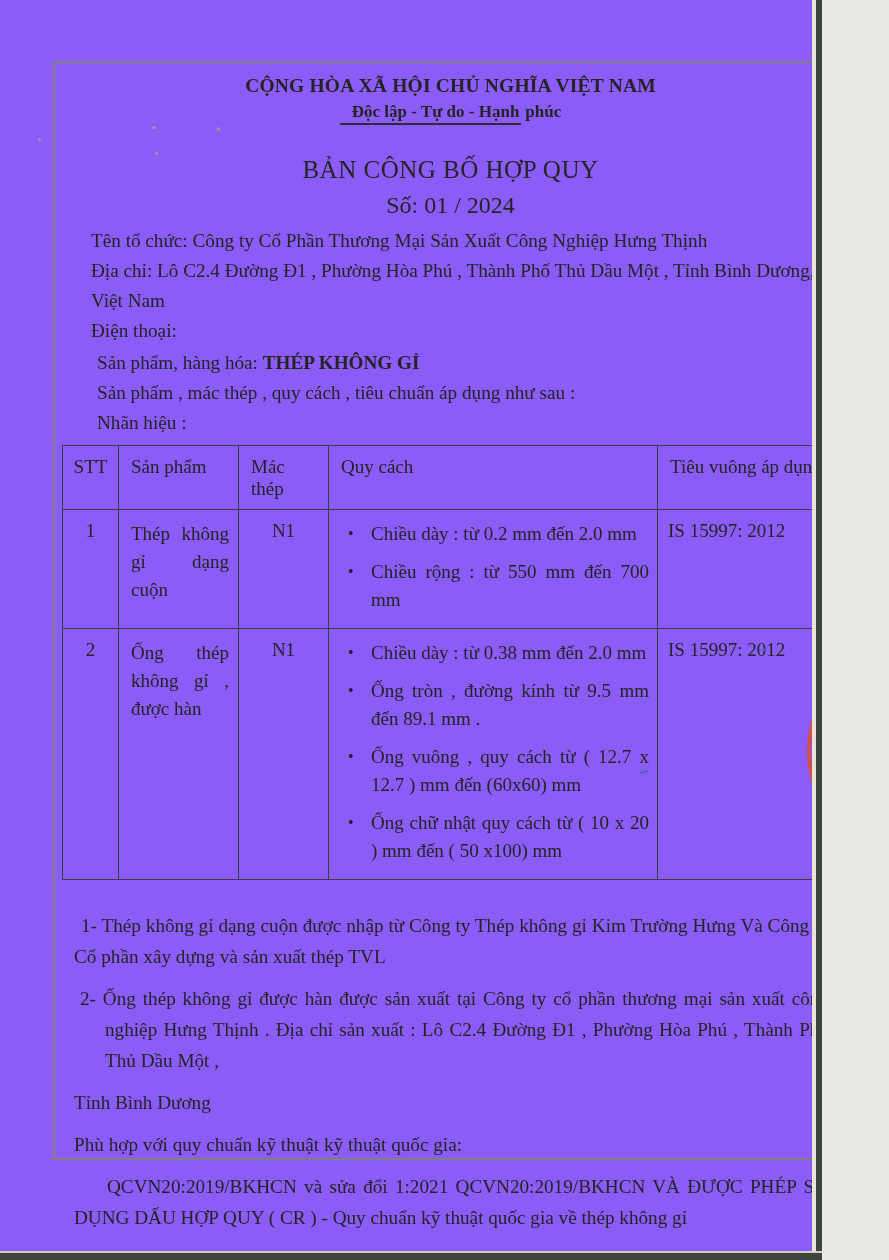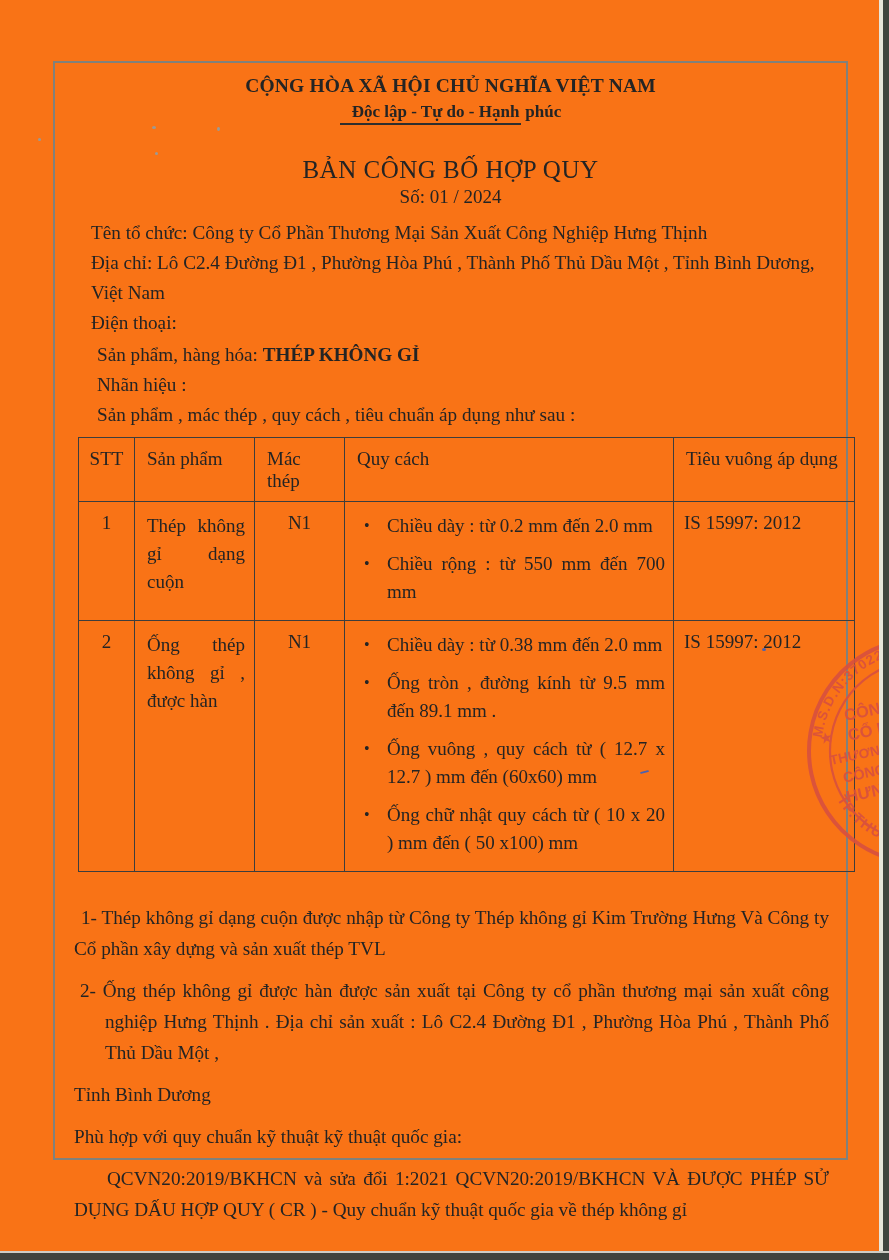--- a/index.html
+++ b/index.html
@@ -1,18 +1,18 @@
 <!DOCTYPE html>
 <html><head>
 <meta charset="utf-8">
 <style>
   html,body { margin:0; padding:0; background:#e9e9e6; }
   .page {
-    position:relative; width:889px; height:1260px;
-    background:#f97316; overflow:hidden;
+    position:relative; width:822px; height:1260px;
+    background:#8b5cf6; overflow:hidden;
     font-family:"Liberation Serif", serif; color:#242424;
   }
   
   .edge-right { position:absolute; right:0; top:0; width:6px; height:100%; background:#3f443e; }
   .edge-right-soft { position:absolute; right:6px; top:0; width:4px; height:100%; background:#e7e5da; }
   .edge-bottom { position:absolute; left:0; bottom:0; width:100%; height:7px; background:#3f443e; }
   .edge-bottom-soft { position:absolute; left:0; bottom:7px; width:100%; height:2px; background:#cfcec5; }
   .speck { position:absolute; background:#9a9a96; border-radius:50%; }
   .speck.blue { background:#4a62b0; }
 
@@ -20,31 +20,31 @@
     position:absolute; left:53px; top:61px; width:791px; height:1095px;
     border:2px solid #81817b;
   }
 
   .head { text-align:center; margin-top:11px; }
   .nat1 { font-weight:bold; font-size:19.5px; line-height:24px; letter-spacing:.2px; }
   .nat2 { font-weight:bold; font-size:17px; line-height:24px; margin-top:2px; }
   .nat2 .und { border-bottom:2px solid #2e2e2e; padding:0 2px 2px 12px; }
   .nat2 .tail { margin-left:4px; }
   .doc-title { font-weight:normal; font-size:25px; line-height:30px; margin-top:31px; letter-spacing:.5px; }
-  .doc-num { font-size:19px; line-height:22px; margin-top:1px; }
+  .doc-num { font-size:24px; line-height:22px; margin-top:9px; }
 
   .org { margin:10px 12px 0 36px; font-size:19.2px; line-height:30px; }
   .org p, .product p { margin:0; }
   .product { margin:2px 28px 0 36px; font-size:19.2px; line-height:30px; }
   .product p { text-indent:6px; }
   .b { font-weight:bold; }
 
   table.spec {
     border-collapse:collapse; table-layout:fixed;
-    margin:7px 0 0 23px; width:776px; font-size:19px;
+    margin:7px 0 0 7px; width:776px; font-size:19px;
   }
   table.spec th, table.spec td {
     border:1.6px solid #3d3d3d; vertical-align:top; font-weight:normal;
   }
   table.spec th { text-align:left; padding:10px 6px 9px 12px; }
   table.spec th.c { text-align:center; padding-left:2px; padding-right:2px; }
   td.stt { text-align:center; padding-top:10px; }
   td.sp  { padding:10px 9px 6px 12px; text-align:justify; line-height:28px; }
   td.mt  { text-align:center; padding-top:10px; }
   td.qc  { padding:10px 8px 4px 6px; }
@@ -77,22 +77,22 @@
     </div>
 
     <div class="org">
       <p>Tên tổ chức: Công ty Cổ Phần Thương Mại Sản Xuất Công Nghiệp Hưng Thịnh</p>
       <p>Địa chỉ: Lô C2.4 Đường Đ1 , Phường Hòa Phú , Thành Phố Thủ Dầu Một , Tỉnh Bình Dương, Việt Nam</p>
       <p>Điện thoại:</p>
     </div>
 
     <div class="product">
       <p><span>Sản phẩm, hàng hóa: </span><span class="b">THÉP KHÔNG GỈ</span></p>
+      <p>Sản phẩm , mác thép , quy cách , tiêu chuẩn áp dụng như sau :</p>
       <p>Nhãn hiệu :</p>
-      <p>Sản phẩm , mác thép , quy cách , tiêu chuẩn áp dụng như sau :</p>
     </div>
 
     <table class="spec">
       <colgroup>
         <col style="width:56px">
           <col style="width:120px">
           <col style="width:90px">
           <col style="width:329px">
           <col style="width:181px">
       </colgroup>

